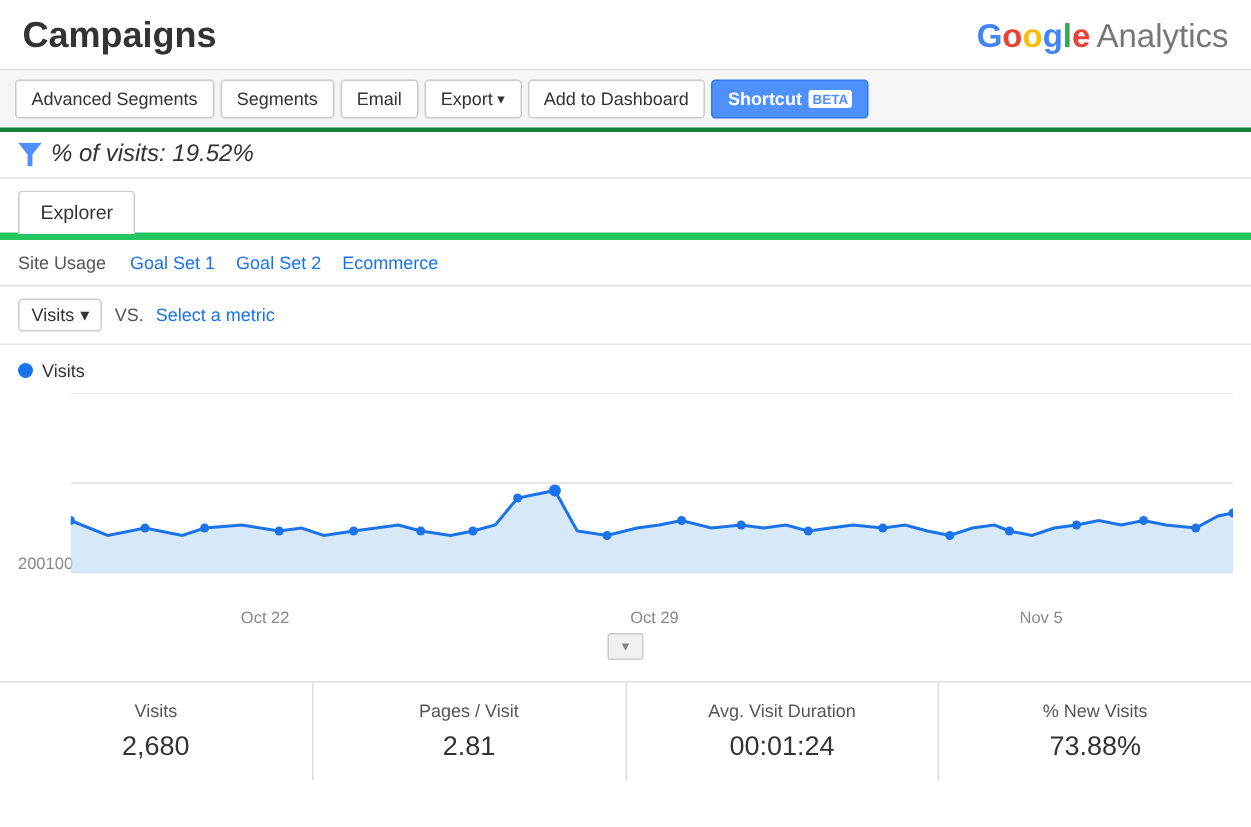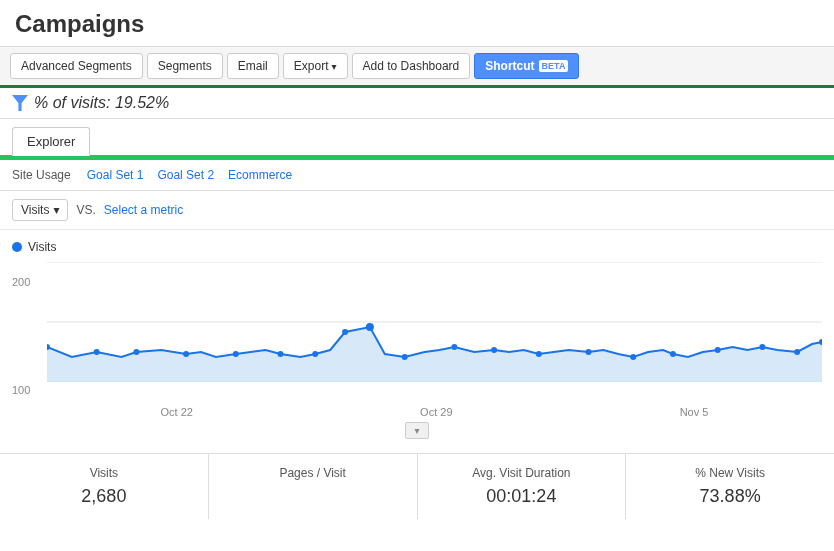--- a/index.html
+++ b/index.html
@@ -40,21 +40,21 @@
     .vs-label { font-size: 12px; color: #555; }
     .select-metric { font-size: 12px; color: #1a73e8; cursor: pointer; }
 
     
     .chart-section { padding: 10px 12px 0 12px; }
     .chart-legend { display: flex; align-items: center; gap: 6px; margin-bottom: 8px; }
     .legend-dot { width: 10px; height: 10px; border-radius: 50%; background: #1a73e8; }
     .legend-label { font-size: 12px; color: #333; }
 
     .chart-container { position: relative; width: 100%; height: 140px; margin-bottom: 0; }
-    .chart-y-labels { position: absolute; left: 0; top: 14px; height: 100%; display: flex; flex-direction: column; justify-content: space-between; padding-bottom: 20px; align-items: flex-end; }
+    .chart-y-labels { position: absolute; left: 0; top: 0; height: 100%; display: flex; flex-direction: row; justify-content: space-between; padding-bottom: 20px; align-items: flex-end; }
     .y-label { font-size: 11px; color: #888; }
     .chart-area { margin-left: 35px; height: 100%; position: relative; overflow: hidden; }
     svg.chart-svg { width: 100%; height: 120px; }
     .x-labels { display: flex; justify-content: space-around; margin-left: 35px; padding-top: 4px; }
     .x-label { font-size: 11px; color: #888; }
 
     
     .stats-bar { display: flex; border-top: 1px solid #ddd; margin-top: 10px; }
     .stat-item { flex: 1; padding: 12px 10px; text-align: center; border-right: 1px solid #ddd; }
     .stat-item:last-child { border-right: none; }
@@ -63,20 +63,26 @@
 
     
     .scroll-hint { display: flex; justify-content: center; padding: 4px; }
     .scroll-arrow { background: #f0f0f0; border: 1px solid #ccc; border-radius: 2px; padding: 2px 8px; font-size: 10px; color: #888; cursor: pointer; }
   </style>
 </head>
 <body>
 
 <div class="header">
   <h1 class="page-title">Campaigns</h1>
+  <div class="google-analytics-logo">
+    <span class="logo-google">
+      <span style="color:#4285F4">G</span><span style="color:#EA4335">o</span><span style="color:#FBBC05">o</span><span style="color:#4285F4">g</span><span style="color:#34A853">l</span><span style="color:#EA4335">e</span>
+    </span>
+    <span class="logo-analytics">Analytics</span>
+  </div>
 </div>
 
 <div class="toolbar">
   <button class="toolbar-btn">Advanced Segments</button>
   <button class="toolbar-btn">Segments</button>
   <button class="toolbar-btn">Email</button>
   <button class="toolbar-btn toolbar-btn-dropdown">
     <span>Export</span>
     <span class="dropdown-arrow">▾</span>
   </button>
@@ -167,20 +173,21 @@
   <div class="scroll-arrow">▾</div>
 </div>
 
 <div class="stats-bar">
   <div class="stat-item">
     <div class="stat-label">Visits</div>
     <div class="stat-value">2,680</div>
   </div>
   <div class="stat-item">
     <div class="stat-label">Pages / Visit</div>
+    <div class="stat-value">2.81</div>
   </div>
   <div class="stat-item">
     <div class="stat-label">Avg. Visit Duration</div>
     <div class="stat-value">00:01:24</div>
   </div>
   <div class="stat-item">
     <div class="stat-label">% New Visits</div>
     <div class="stat-value">73.88%</div>
   </div>
 </div>

